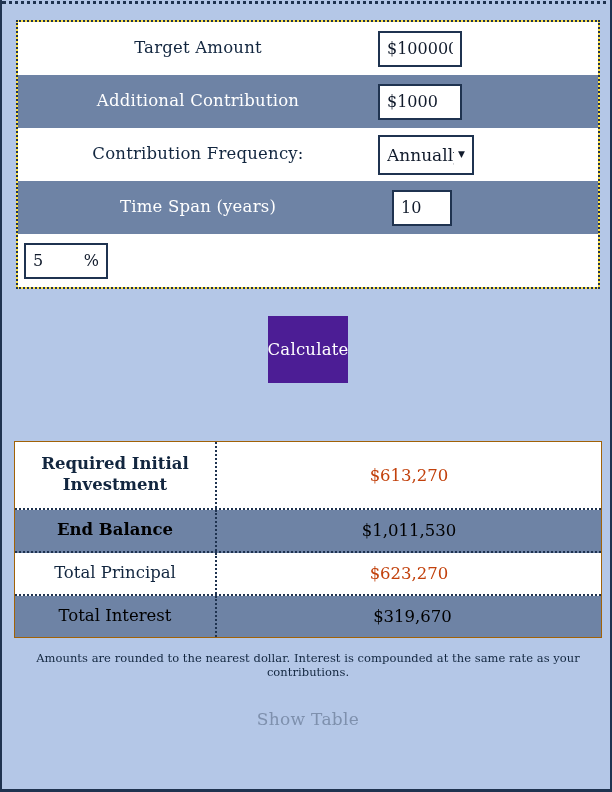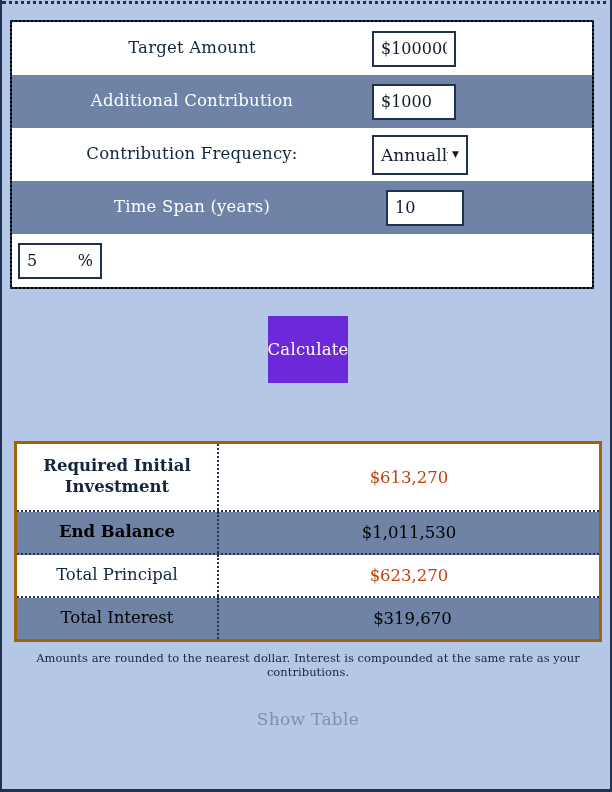--- a/index.html
+++ b/index.html
@@ -36,26 +36,26 @@
     top: 1px;
     width: 612px;
     height: 3px;
     border-top: 3px dotted #1f3350;
     box-sizing: border-box;
   }
 
   
   .form-card {
     position: absolute;
-    left: 8px;
+    left: 14px;
     top: 20px;
     width: 584px;
     box-sizing: border-box;
     border: 2px dotted #1f3350;
-    background: #000000;
+    background: #fde047;
   }
   .form-row {
     display: flex;
     align-items: center;
     height: 53px;
     box-sizing: border-box;
   }
   .form-row.white  { background: #ffffff; }
   .form-row.shaded { background: #6e83a5; }
 
@@ -86,21 +86,21 @@
     height: 36px;
     display: flex;
     align-items: center;
     padding: 0 7px;
     font-family: "DejaVu Serif", "Liberation Serif", serif;
     font-size: 16px;
     color: #111b2c;
     outline: none;
   }
   .txtbox.wide   { width: 84px; }
-  .txtbox.medium { width: 78px; }
+  .txtbox.medium { width: 60px; }
 
   .txtbox-wrap-amount  { margin-left: 0px; }
   .txtbox-wrap-time    { margin-left: 14px; }
   .txtbox-wrap-rate    { margin-left: 6px; }
 
   
   .field-value {
     white-space: nowrap;
     overflow: hidden;
   }
@@ -133,21 +133,21 @@
   
   .calc-wrap {
     position: absolute;
     left: 0;
     top: 316px;
     width: 612px;
     display: flex;
     justify-content: center;
   }
   .calc-btn {
-    background: #6d28d9;
+    background: #4c1d95;
     color: #ffffff;
     border: 0;
     width: 80px;
     height: 67px;
     font-family: "DejaVu Serif", "Liberation Serif", serif;
     font-size: 16.5px;
     letter-spacing: 0.2px;
     cursor: pointer;
     display: flex;
     align-items: center;
@@ -157,21 +157,21 @@
     white-space: nowrap;
   }
 
   
   .results-card {
     position: absolute;
     left: 12px;
     top: 441px;
     width: 588px;
     box-sizing: border-box;
-    border: 3px solid #a16207;
+    border: 1px solid #a16207;
     background: #ffffff;
   }
   .res-row {
     display: flex;
     box-sizing: border-box;
     border-bottom: 2px dotted #1f3350;
   }
   .res-row:last-child { border-bottom: 0; gap: 7px; }
   .res-row.white  { background: #ffffff; }
   .res-row.shaded { background: #6e83a5; }

